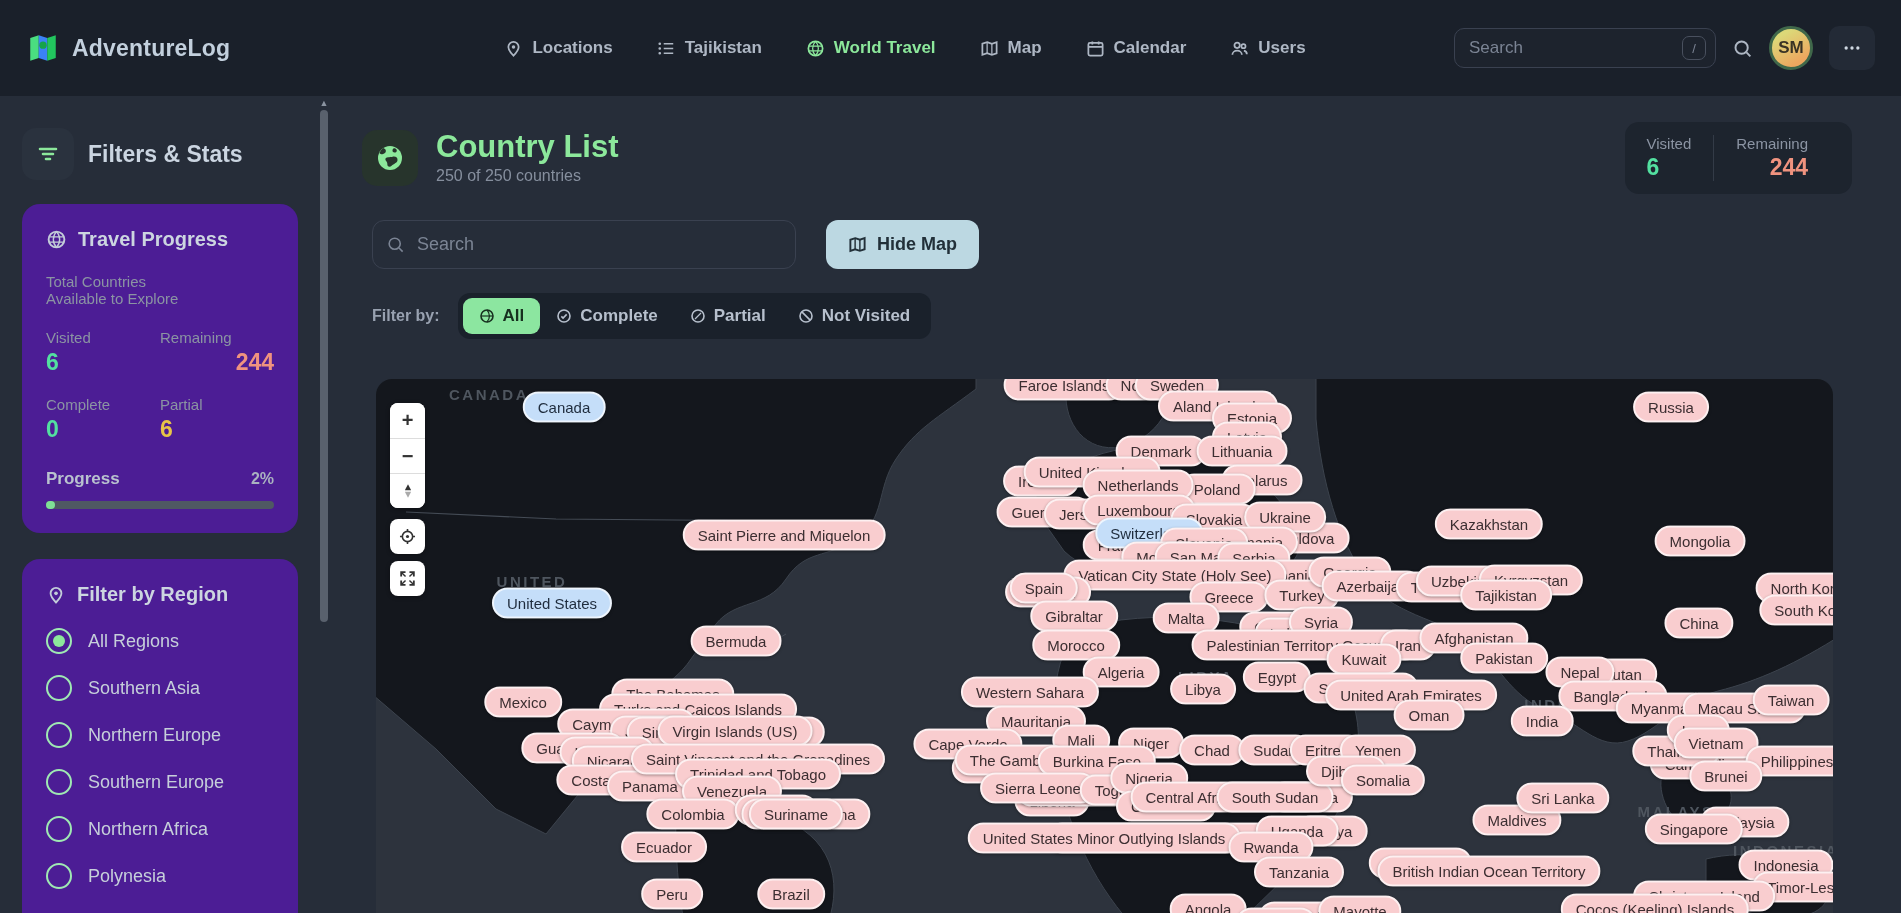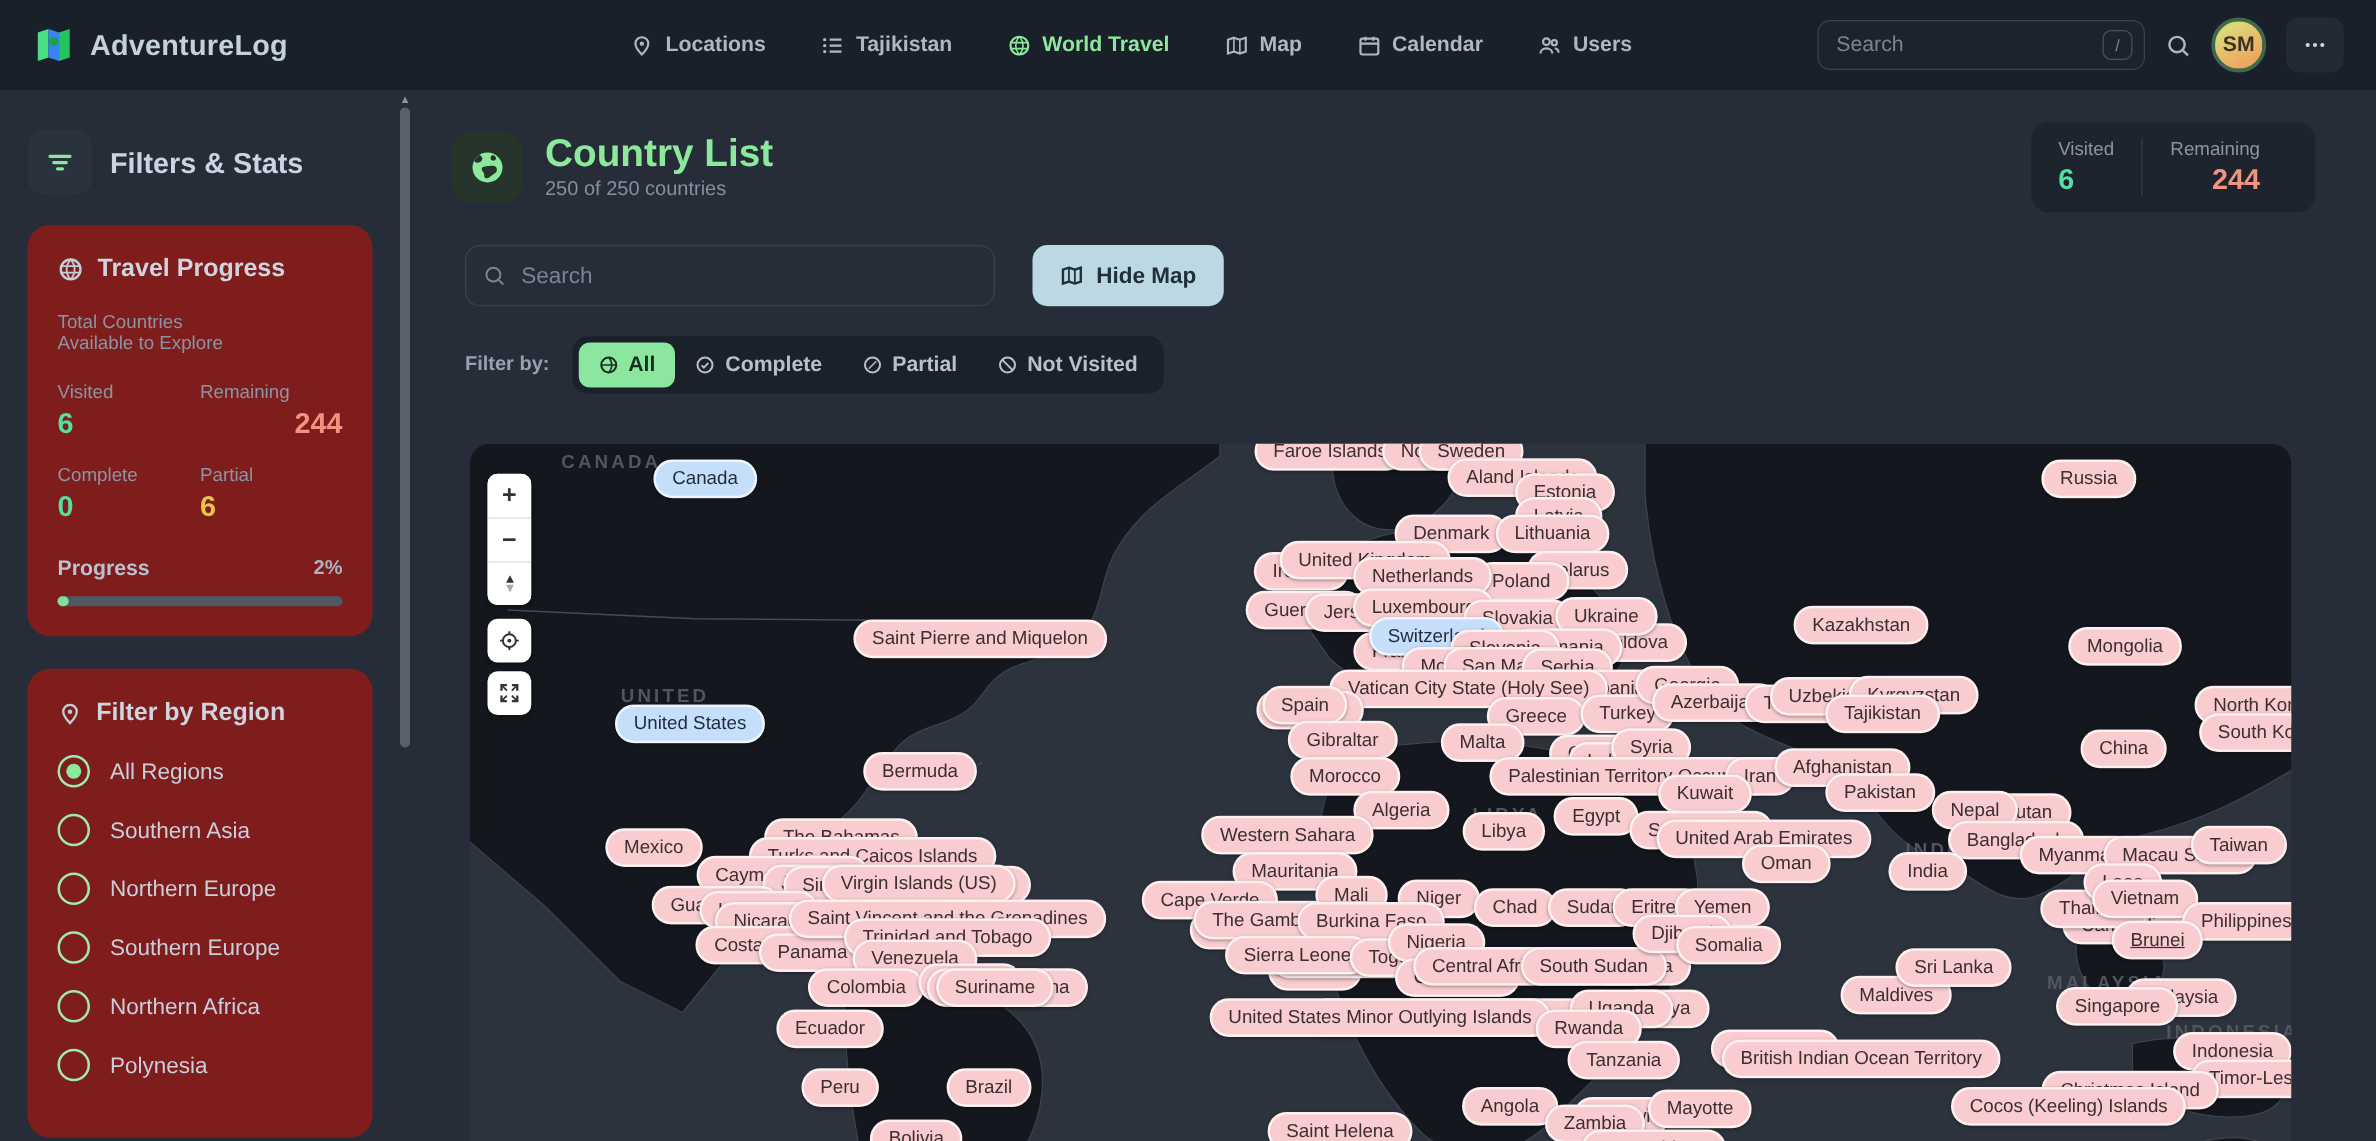--- a/index.html
+++ b/index.html
@@ -1,20 +1,20 @@
 <!DOCTYPE html>
 <html><head>
 <meta charset="utf-8">
 <style>
   * { margin:0; padding:0; box-sizing:border-box; }
   html,body { width:1901px; height:913px; overflow:hidden; background:#262d39;
     font-family:"Liberation Sans","DejaVu Sans",sans-serif; color:#cdd6e0; }
 
   
-  .navbar { height:72px; background:#1a202a; display:flex; align-items:center;
+  .navbar { height:96px; background:#1a202a; display:flex; align-items:center;
     padding:0 26px; gap:18px; }
   .brand { display:flex; align-items:center; gap:12px; min-width:330px; }
   .brand-title { font-size:23px; font-weight:800; color:#c3d0dd; letter-spacing:.2px; }
   .nav-links { display:flex; align-items:center; gap:44px; margin:0 auto; }
   .nav-item { display:flex; align-items:center; gap:9px; color:#aeb7c4; font-size:17px;
     font-weight:700; cursor:pointer; text-decoration:none; }
   .nav-item .nico { display:flex; }
   .nav-item.active { color:#8ce89b; }
   .nav-right { display:flex; align-items:center; gap:16px; }
   .nav-search { position:relative; width:262px; }
@@ -40,21 +40,21 @@
     color:#8a93a0; font-size:9px; }
   .vscroll .sb-thumb { position:absolute; top:14px; left:2px; width:8px; height:512px;
     background:#59616d; border-radius:4px; }
   .main { flex:1; padding:0 49px 0 32px; min-width:0; }
 
   
   .sb-head { display:flex; align-items:center; gap:14px; margin:14px 0 24px 0; }
   .sb-head-icon { width:52px; height:52px; border-radius:14px; background:#2a323e;
     display:flex; align-items:center; justify-content:center; color:#8ce89b; }
   .sb-head-title { font-size:23px; font-weight:800; color:#cbd5e1; }
-  .card { background:#7f1d1d; border-radius:18px; padding:24px 24px; margin-bottom:26px; }
+  .card { background:#4c1d95; border-radius:18px; padding:24px 24px; margin-bottom:26px; }
   .card-title { display:flex; align-items:center; gap:11px; font-size:20px; font-weight:800;
     color:#ccd5e0; margin-bottom:22px; }
   .card-title .cticon { display:flex; color:#c3cdd9; }
   .stat-label { font-size:15px; color:#8b94a3; }
   .stat-big { font-size:31px; font-weight:800; color:#d3dce6; margin:4px 0 2px; }
   .stat-sub { font-size:15px; color:#8b94a3; margin-bottom:22px; }
   .stat-grid { display:grid; grid-template-columns:1fr 1fr; row-gap:20px; margin-bottom:26px; }
   .stat-val { font-size:23px; font-weight:800; margin-top:3px; }
   .v-green { color:#53e0a0; } .v-red { color:#f0937f;text-align:right; } .v-yellow { color:#e8c547; }
   .progress-row { display:flex; justify-content:space-between; align-items:center;
@@ -590,21 +590,21 @@
         <div class="pill" style="left: 1237px; top: 317px;">Bangladesh</div>
         <div class="pill" style="left: 1166px; top: 342px;">India</div>
         <div class="pill" style="left: 1286px; top: 329px;">Myanmar</div>
         <div class="pill" style="left: 1368px; top: 329px;">Macau S.A.R.</div>
         <div class="pill" style="left: 1415px; top: 321px;">Taiwan</div>
         <div class="pill" style="left: 1323px; top: 385px;">Cambodia</div>
         <div class="pill" style="left: 1300px; top: 372px;">Thailand</div>
         <div class="pill" style="left: 1322px; top: 351px;">Laos</div>
         <div class="pill" style="left: 1340px; top: 364px;">Vietnam</div>
         <div class="pill" style="left: 1421px; top: 382px;">Philippines</div>
-        <div class="pill" style="left: 1350px; top: 397px; text-decoration: underline;">Brunei</div>
+        <div class="pill" style="left: 1350px; top: 397px;">Brunei</div>
         <div class="pill" style="left: 1369px; top: 443px;">Malaysia</div>
         <div class="pill" style="left: 1318px; top: 450px;">Singapore</div>
         <div class="pill" style="left: 1410px; top: 486px;">Indonesia</div>
         <div class="pill" style="left: 1431px; top: 508px;">Timor-Leste</div>
         <div class="pill" style="left: 1328px; top: 517px;">Christmas Island</div>
         <div class="pill" style="left: 1279px; top: 530px;">Cocos (Keeling) Islands</div>
       </div>
   </main>
 </div>
 

